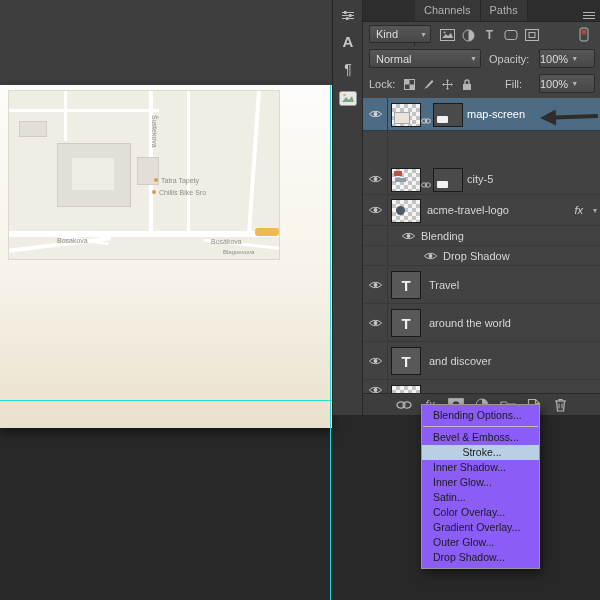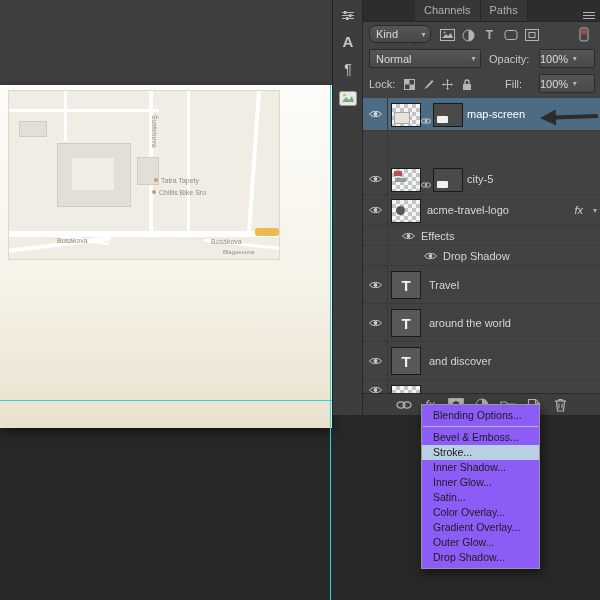--- a/index.html
+++ b/index.html
@@ -68,21 +68,21 @@
   .bbtn{position:absolute;top:2px;width:22px;height:17px;display:flex;align-items:center;
         justify-content:center;color:#b5b5b5;}
   .bfx{font-size:12px;font-style:italic;color:#b5b5b5;}
   
   .annot{position:absolute;left:538px;top:106px;z-index:20;transform:rotate(-2deg);}
   
   .ctxmenu{position:absolute;left:421px;top:404px;width:119px;background:#8b5cf6;
            border:1px solid #979797;box-shadow:2px 4px 10px rgba(0,0,0,.55);
            padding:3px 0;z-index:30;box-sizing:border-box;}
   .mi{height:15px;line-height:15px;padding:0 8px 0 11px;font-size:10.5px;color:#1c1c1c;white-space:nowrap;}
-  .mi.hl{background:#b9cfe4;}
+  .mi.hl{background:#b9cfe4;text-align:center;}
   .msep{height:1px;background:#bdbdbd;margin:3px 1px;}
 </style>
 </head>
 <body>
 
 <div id="root">
 
   <div class="pasteboard"></div>
   <div class="canvas">
     <div class="map">
@@ -143,21 +143,21 @@
       <div class="tab active">Layers</div>
       <div class="tab">Channels</div>
       <div class="tab">Paths</div>
     </div>
     <div class="panelmenu">
       <svg width="14" height="9" viewBox="0 0 14 9">
           <path d="M1 1.5h12M1 4.5h12M1 7.5h12" stroke="#b5b5b5" stroke-width="1.2"></path>
         </svg>
     </div>
 
-    <div class="select" style="left:6px;top:25px;width:62px;height:18px;border-radius:7px;">
+    <div class="select" style="left:6px;top:25px;width:62px;height:18px;">
       <span class="lbl">Kind</span>
       <span class="chev">▾</span>
     </div>
     <div class="fico" style="left:76px;top:27px;">
       <svg width="15" height="12" viewBox="0 0 15 12">
           <rect x="0.5" y="0.5" width="14" height="11" fill="none" stroke="#b5b5b5"></rect>
           <path d="M2 9 L6 5 L8 7 L11 4 L13 9 Z" fill="#b5b5b5"></path>
           <circle cx="4.5" cy="3.5" r="1" fill="#b5b5b5"></circle>
         </svg>
     </div>
@@ -291,21 +291,21 @@
         <span class="rowchev">▾</span>
       </div>
 
       <div class="lrow" style="top:128px;height:20px;">
         <div class="eyec" style="left:36px;top:4px;">
           <svg width="13" height="10" viewBox="0 0 13 10">
               <path d="M.5 5 C3 1.5 10 1.5 12.5 5 C10 8.5 3 8.5 .5 5 Z" fill="none" stroke="#c9c9c9"></path>
               <circle cx="6.5" cy="5" r="1.9" fill="#c9c9c9"></circle>
             </svg>
         </div>
-        <div class="lname" style="left:58px;">Effects</div>
+        <div class="lname" style="left:58px;">Blending</div>
       </div>
 
       <div class="lrow" style="top:148px;height:20px;">
         <div class="eyec" style="left:58px;top:4px;">
           <svg width="13" height="10" viewBox="0 0 13 10">
               <path d="M.5 5 C3 1.5 10 1.5 12.5 5 C10 8.5 3 8.5 .5 5 Z" fill="none" stroke="#c9c9c9"></path>
               <circle cx="6.5" cy="5" r="1.9" fill="#c9c9c9"></circle>
             </svg>
         </div>
         <div class="lname" style="left:80px;">Drop Shadow</div>

